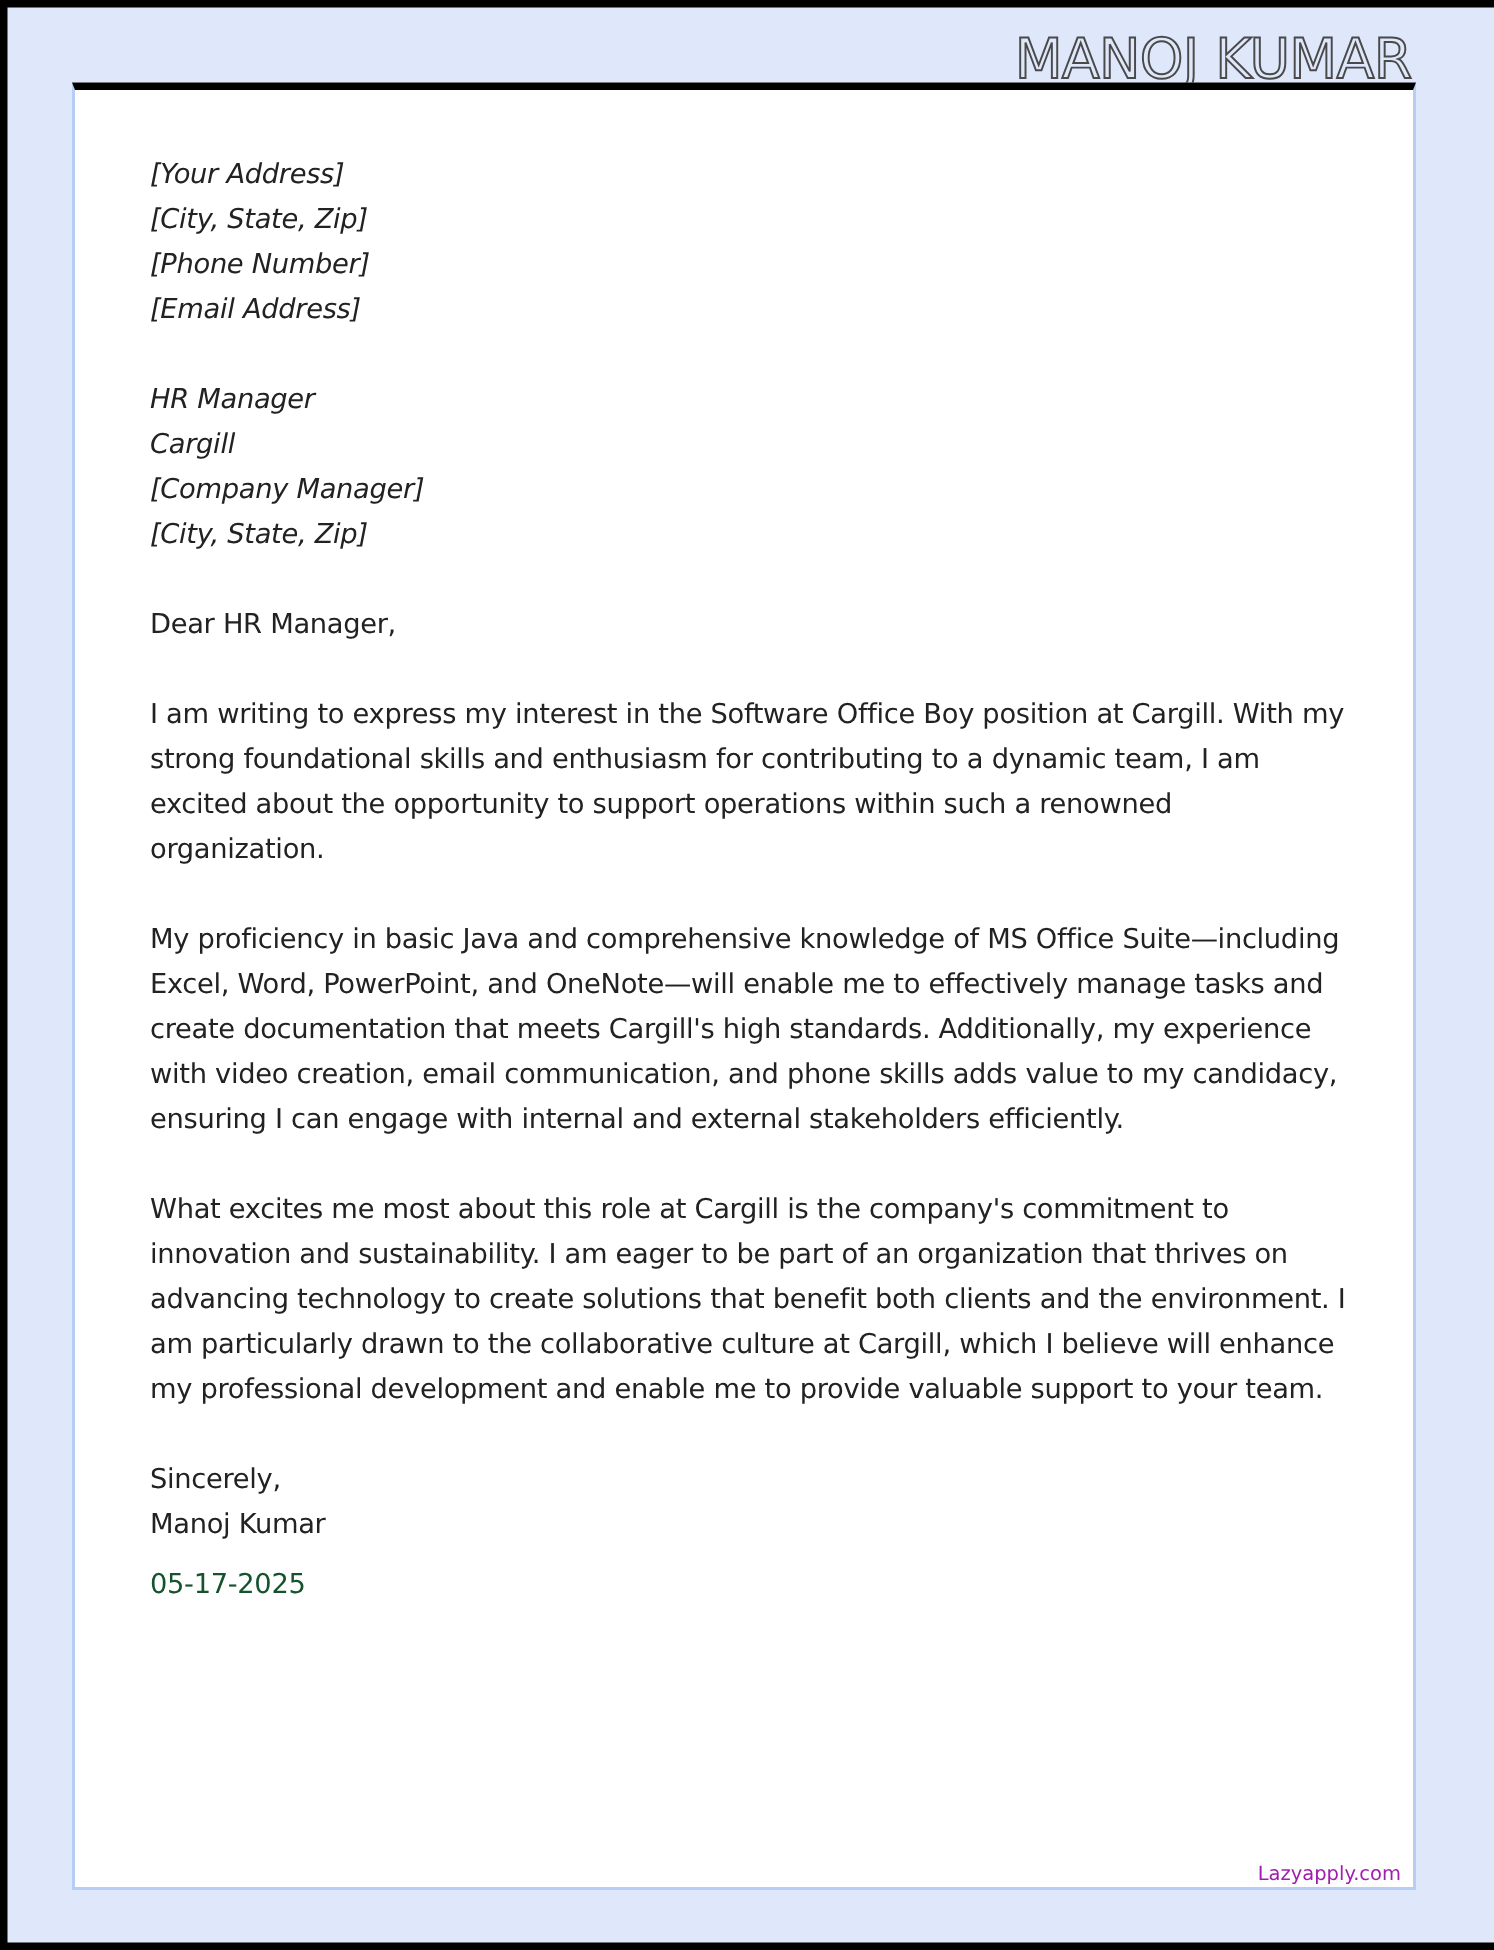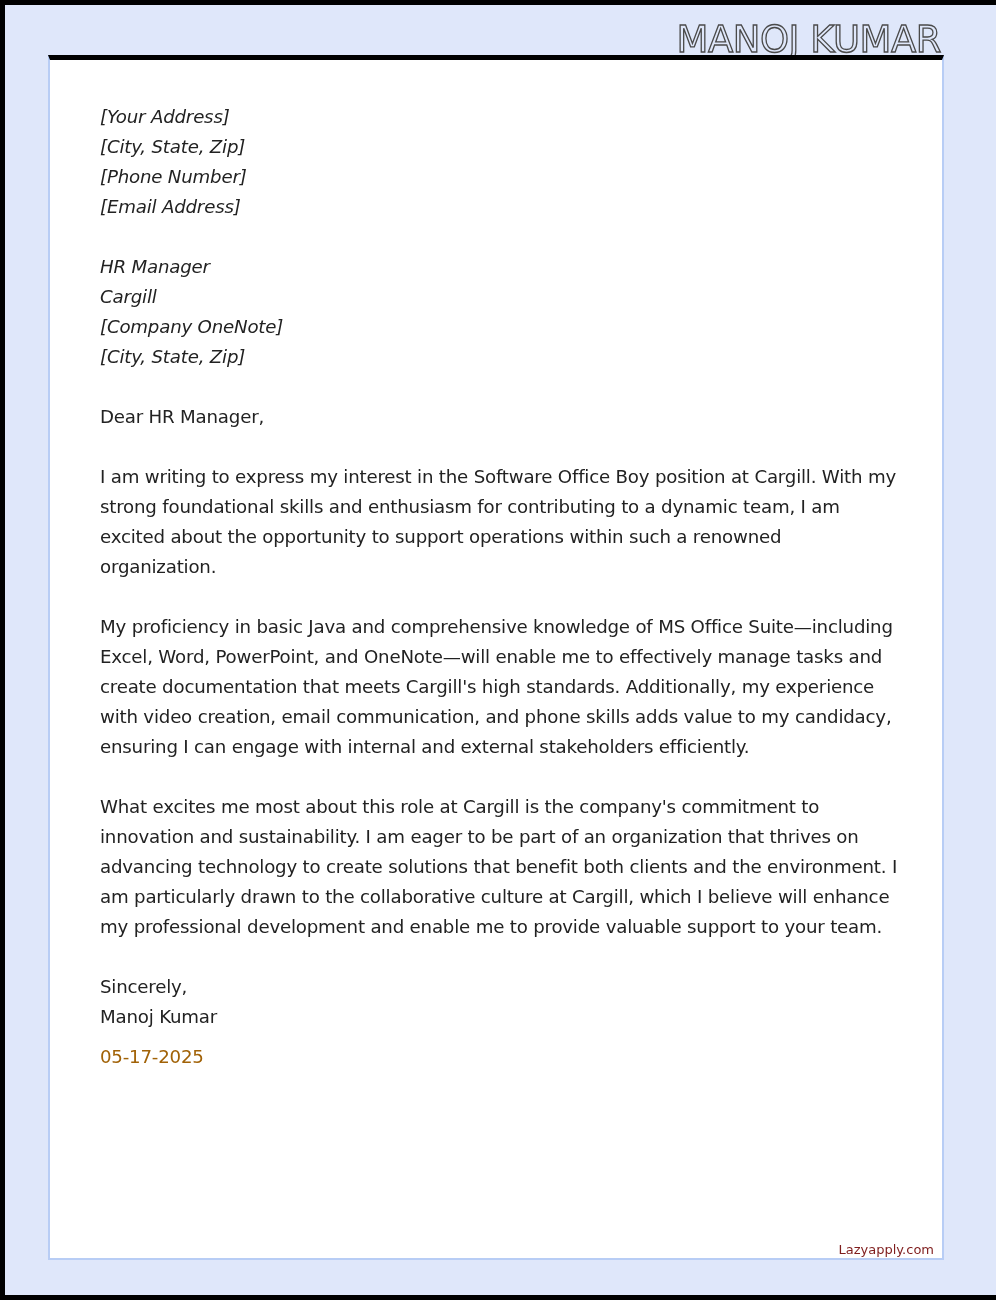--- a/index.html
+++ b/index.html
@@ -55,30 +55,30 @@
       width: 800px;
       font-size: 18.2px;
       line-height: 30px;
       color: #222222;
       letter-spacing: -0.2px;
     }
     .line { display: block; white-space: nowrap; }
     .block { margin-bottom: 30px; font-style: italic; }
     p { margin: 0 0 30px 0; }
     .date {
-      color: #a16207;
+      color: #14532d;
       margin-top: 10px;
     }
     .footer {
       position: absolute;
       right: 8px;
       bottom: 0px;
       font-size: 13px;
       line-height: 16px;
-      color: #7f1d1d;
+      color: #a21caf;
     }
   </style>
 </head>
 <body>
 
 <div class="frame">
   <h1 class="title">MANOJ KUMAR</h1>
 
   <div class="page">
     <div class="content">
@@ -86,21 +86,21 @@
       <div class="block">
         <span class="line">[Your Address]</span>
         <span class="line">[City, State, Zip]</span>
         <span class="line">[Phone Number]</span>
         <span class="line">[Email Address]</span>
       </div>
 
       <div class="block">
         <span class="line">HR Manager</span>
         <span class="line">Cargill</span>
-        <span class="line">[Company OneNote]</span>
+        <span class="line">[Company Manager]</span>
         <span class="line">[City, State, Zip]</span>
       </div>
 
       <p>Dear HR Manager,</p>
 
       <p>I am writing to express my interest in the Software Office Boy position at Cargill. With my strong foundational skills and enthusiasm for contributing to a dynamic team, I am excited about the opportunity to support operations within such a renowned organization.</p>
       <p>My proficiency in basic Java and comprehensive knowledge of MS Office Suite—including Excel, Word, PowerPoint, and OneNote—will enable me to effectively manage tasks and create documentation that meets Cargill's high standards. Additionally, my experience with video creation, email communication, and phone skills adds value to my candidacy, ensuring I can engage with internal and external stakeholders efficiently.</p>
       <p>What excites me most about this role at Cargill is the company's commitment to innovation and sustainability. I am eager to be part of an organization that thrives on advancing technology to create solutions that benefit both clients and the environment. I am particularly drawn to the collaborative culture at Cargill, which I believe will enhance my professional development and enable me to provide valuable support to your team.</p>
 
       <div>

